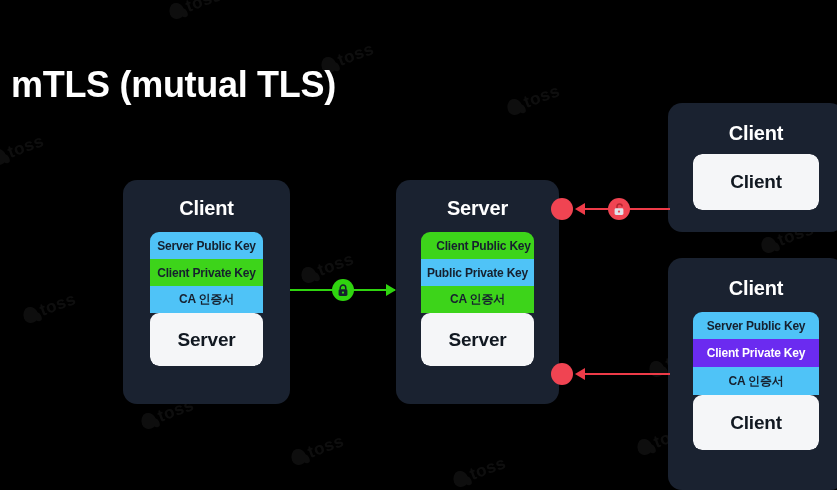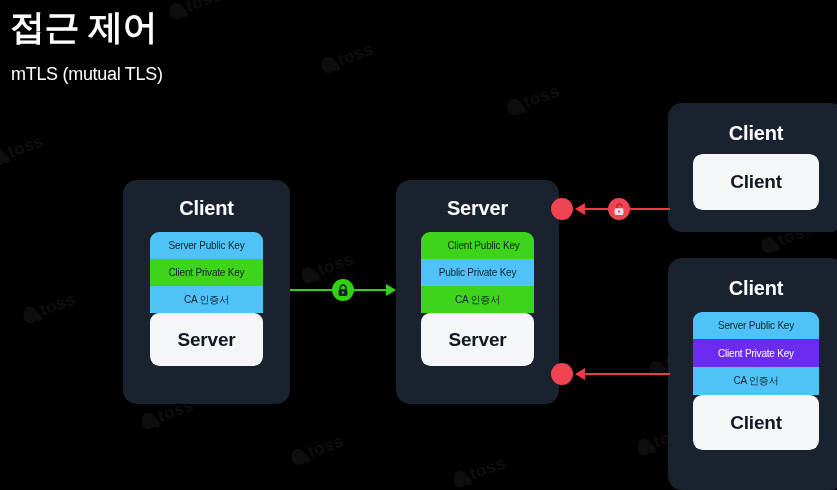--- a/index.html
+++ b/index.html
@@ -62,22 +62,22 @@
     font-size: 35px;
     font-weight: 700;
     letter-spacing: -0.5px;
     line-height: 1.1;
     white-space: nowrap;
   }
   .title-sub {
     position: absolute;
     left: 11px;
     top: 64px;
-    font-size: 18px;
-    font-weight: 400;
+    font-size: 36px;
+    font-weight: 700;
     letter-spacing: -0.3px;
     line-height: 1.15;
     white-space: nowrap;
   }
 
   
   .card {
     position: absolute;
     background: #1a2230;
     border-radius: 14px;
@@ -97,22 +97,22 @@
     position: absolute;
     border-radius: 9px;
     overflow: hidden;
     display: flex;
     flex-direction: column;
   }
   .row {
     display: flex;
     align-items: center;
     justify-content: center;
-    font-size: 10px;
-    font-weight: 400;
+    font-size: 12px;
+    font-weight: 700;
     letter-spacing: -0.2px;
     color: #16202e;
     box-sizing: border-box;
   }
   .row.white {
     font-size: 19px;
     font-weight: 700;
     color: #111821;
     border-radius: 9px;
   }
@@ -213,21 +213,20 @@
     </div>
   <div class="wm" style="left:636px;  top:430px;">
       <span class="wm-mark"></span>
       <span>toss</span>
     </div>
   <div class="wm" style="left:760px;  top:228px;">
       <span class="wm-mark"></span>
       <span>toss</span>
     </div>
 
-  <div class="title-main">접근 제어</div>
   <div class="title-sub">mTLS (mutual TLS)</div>
 
   <div class="card" style="left:668px; top:103px; width:176px; height:129px;">
     <div class="card-title" style="top:19px;">Client</div>
     <div class="stack" style="left:25px; top:51px; width:126px; height:56px;">
       <div class="row white" style="height:56px; background:#F5F6F8;">Client</div>
     </div>
   </div>
 
   <div class="card" style="left:668px; top:258px; width:176px; height:232px;">

